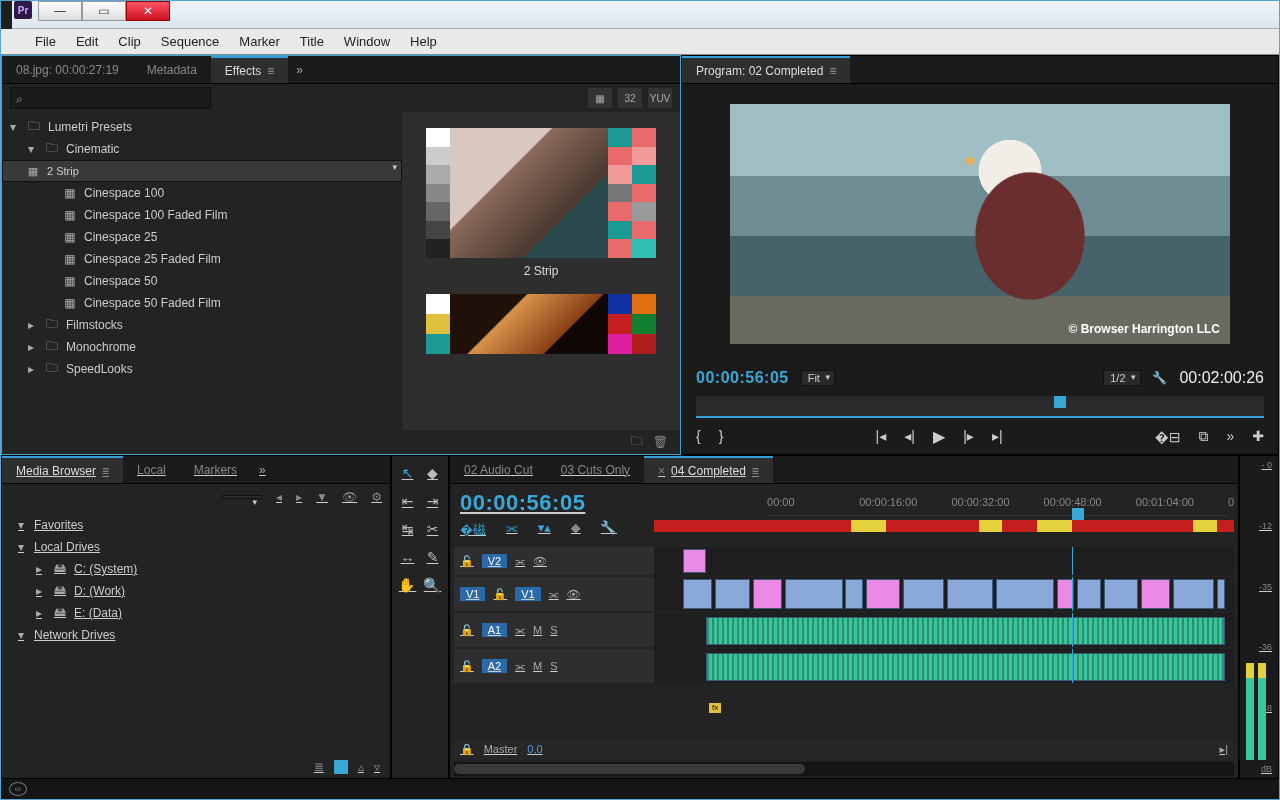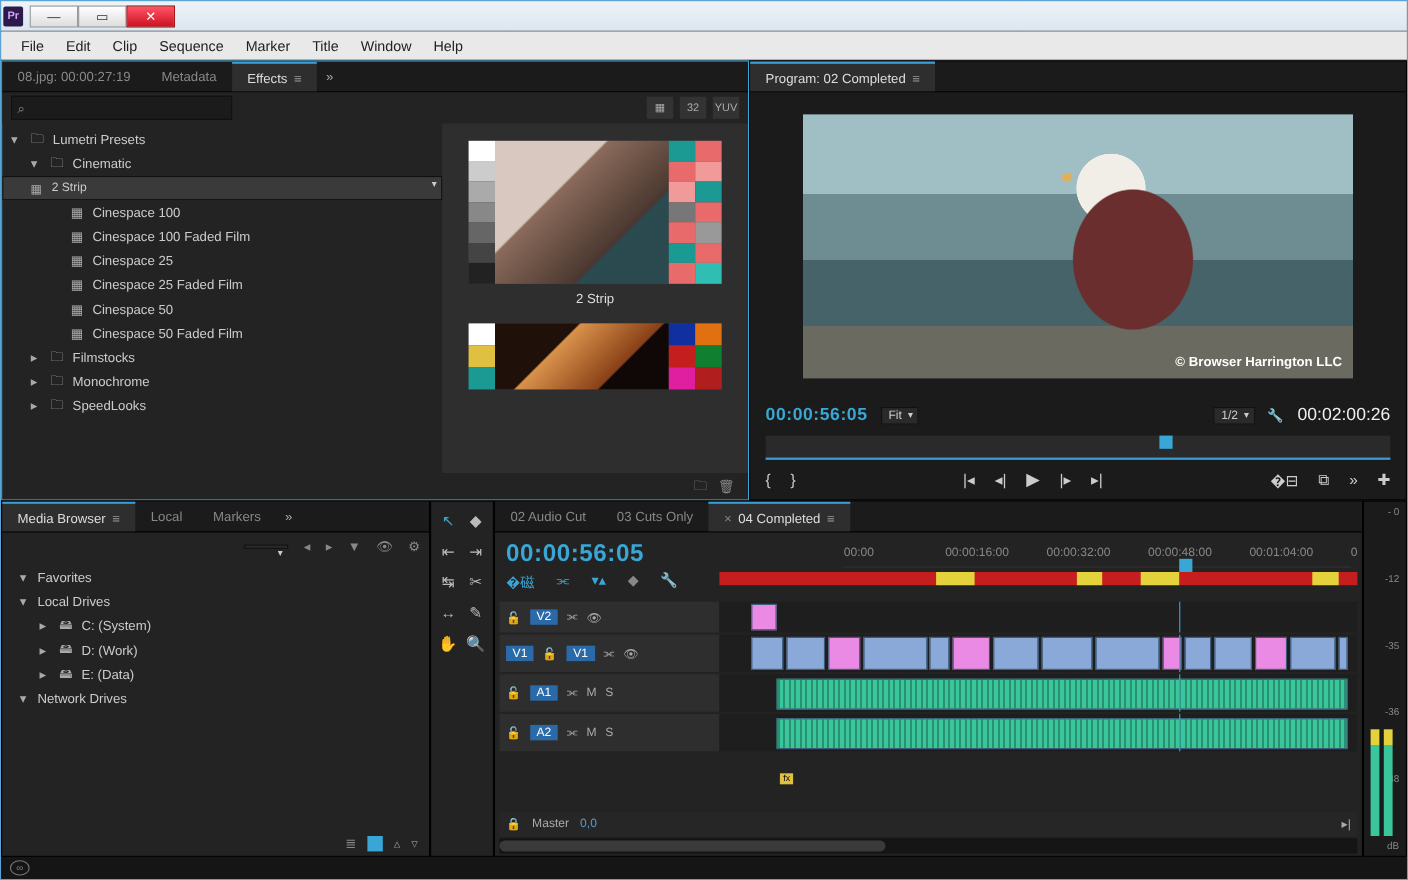--- a/index.html
+++ b/index.html
@@ -1,24 +1,24 @@
 <!DOCTYPE html>
 <html><head>
 <meta charset="utf-8">
 <style>
   * { box-sizing: border-box; margin:0; padding:0; font-family: "Segoe UI", Tahoma, sans-serif; }
   body { width:1280px; height:800px; background:#1e1e1e; color:#ccc; font-size:12px; overflow:hidden; border:1px solid #5aa4d4;}
   
-  .titlebar { height:28px; background:linear-gradient(#eef3f8,#dce6f0); display:flex; align-items:center; padding:0 2px; color:#333; font-size:13px; border-bottom:1px solid #aaa;}
+  .titlebar { height:28px; background:linear-gradient(#eef3f8,#dce6f0); display:flex; align-items:flex-start; padding:0 2px; color:#333; font-size:13px; border-bottom:1px solid #aaa;margin-left:11px;}
   .titlebar .logo { width:18px; height:18px; background:#2b1a4a; color:#d4a4ff; font-size:10px; font-weight:bold; display:flex; align-items:center; justify-content:center; margin-right:6px; border-radius:2px;}
   .titlebar .title {flex:1;}
   .winbtns { display:flex; gap:0;}
   .winbtn { width:44px; height:20px; border:1px solid #999; background:linear-gradient(#fff,#ddd); display:flex; align-items:center; justify-content:center; font-size:12px; cursor:pointer;}
   .winbtn.close { background:linear-gradient(#f56,#c12); color:#fff; border-color:#900;}
-  .menubar { height:26px; background:#e9e9e9; color:#222; display:flex; align-items:center; padding:0 8px; font-size:13px; border-bottom:1px solid #888;}
+  .menubar { height:26px; background:#e9e9e9; color:#222; display:flex; align-items:center; padding:0 24px; font-size:13px; border-bottom:1px solid #888;}
   .menubar span { padding:3px 10px; cursor:pointer;}
   .app { background:#1b1b1b; height:calc(100% - 54px - 20px); display:grid; grid-template-columns: 680px 1fr; grid-template-rows: 400px 1fr;}
   
   .panel { background:#232323; border:1px solid #000; display:flex; flex-direction:column; overflow:hidden;}
   .tabs { height:28px; display:flex; align-items:center; background:#1b1b1b; border-bottom:1px solid #000; font-size:12px;}
   .tab { padding:0 14px; height:100%; display:flex; align-items:center; color:#888; cursor:pointer; gap:6px;}
   .tab.active { background:#2e2e2e; color:#ddd; border-top:2px solid #3a9fd8;}
   .tab .menu-icon { opacity:.6;}
   .chev { padding:0 8px; color:#aaa; cursor:pointer;}
   .search-row { height:28px; display:flex; align-items:center; padding:4px 8px; gap:6px; background:#232323;}
@@ -317,21 +317,21 @@
       <span>|▸</span>
       <span>▸|</span>
       <span class="spacer"></span>
       <span>�⊟</span>
       <span>⧉</span>
       <span>»</span>
       <span>✚</span>
     </div>
   </div>
 
-  <div class="bl-wrap" style="grid-column:1/3;">
+  <div class="bl-wrap" style="grid-column:1/3;text-decoration:underline;">
 
     <div class="panel mediab">
       <div class="tabs">
         <div class="tab active">
           <span>Media Browser</span>
           <span class="menu-icon">≡</span>
         </div>
         <div class="tab">Local</div>
         <div class="tab">Markers</div>
         <div class="chev">»</div>

